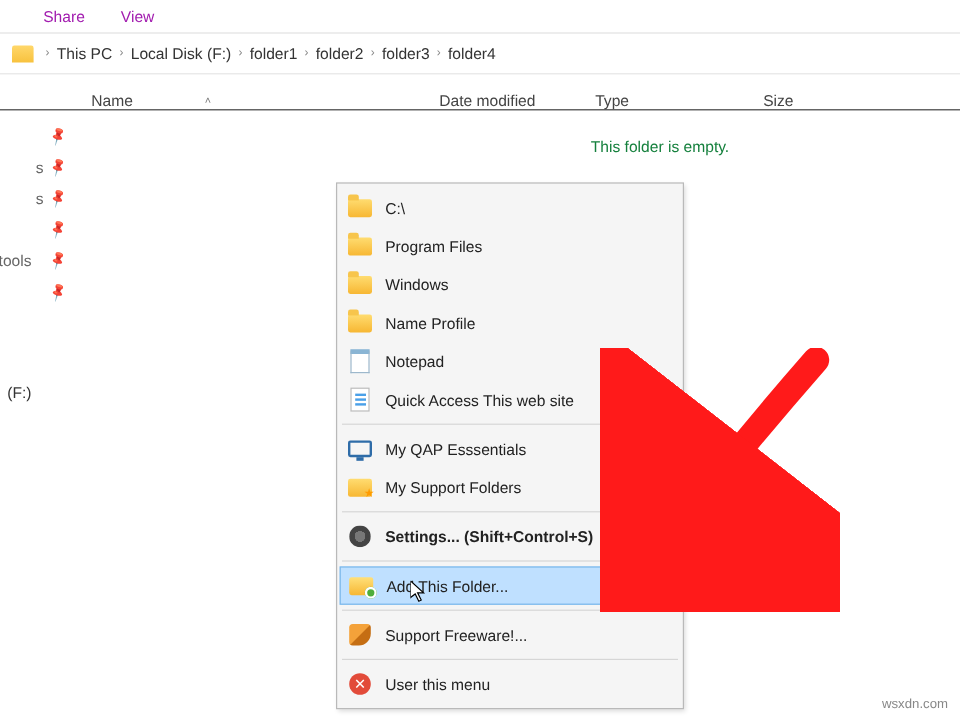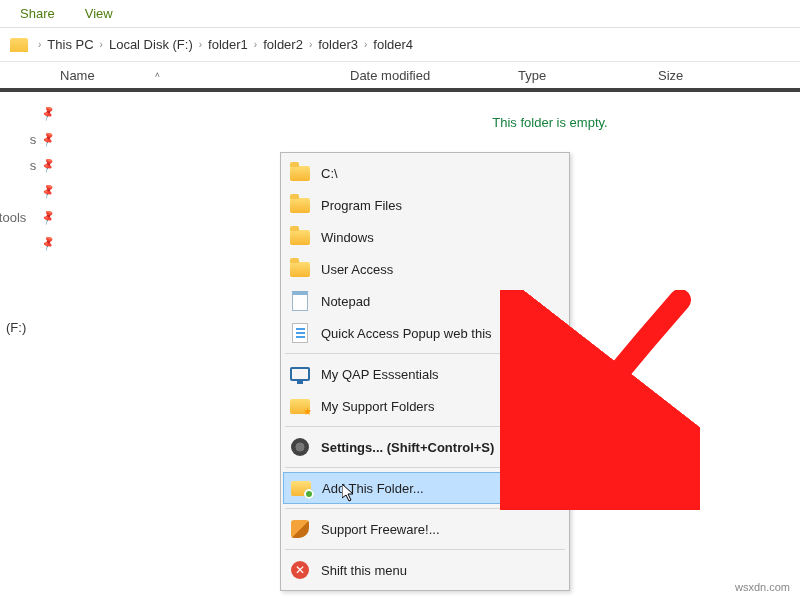--- a/index.html
+++ b/index.html
@@ -1,32 +1,32 @@
 <!DOCTYPE html>
 <html><head>
 <meta charset="utf-8">
 <style>
 * { margin: 0; padding: 0; box-sizing: border-box; font-family: "Segoe UI", Tahoma, sans-serif; }
 body { width: 800px; height: 598px; background: #fff; position: relative; overflow: hidden; font-size: 13px; }
 
 
-.ribbon { height: 28px; border-bottom: 1px solid #e1e1e1; display: flex; align-items: center; padding-left: 20px; gap: 30px; color: #4d7c0f; }
+.ribbon { height: 28px; border-bottom: 1px solid #e1e1e1; display: flex; align-items: center; padding-left: 36px; gap: 30px; color: #a21caf; }
 .ribbon span { cursor: pointer; }
 
 
 .addr { height: 34px; display: flex; align-items: center; padding-left: 10px; border-bottom: 1px solid #e5e5e5; gap: 6px; }
 .addr .crumb { color: #333; cursor: pointer; text-align: center; }
 .addr .sep { color: #888; font-size: 10px; }
 .folder-ico { width: 18px; height: 14px; background: linear-gradient(#ffd76a,#f8c23e); border-radius: 2px 2px 0 0; position: relative; margin-right: 4px; }
 
 
-.cols { height: 30px; display: flex; align-items: center; padding-left: 60px; border-bottom: 4px solid #404040; color: #444; }
+.cols { height: 30px; display: flex; align-items: flex-end; padding-left: 76px; border-bottom: 1px solid #404040; color: #444; }
 .cols .c1 { width: 290px; display: flex; align-items: center; }
 .cols .c2 { width: 130px; }
-.cols .c3 { width: 140px; margin-left: 38px; }
+.cols .c3 { width: 140px; }
 .cols .c4 { width: 80px; }
 .sort-caret { margin-left: 60px; font-size: 9px; color: #777; }
 
 
 .leftnav { position: absolute; left: 0; top: 100px; width: 66px; }
 .pin { height: 26px; display: flex; align-items: center; justify-content: flex-end; padding-right: 10px; color: #666; }
 .pin-icon { font-size: 11px; transform: rotate(-30deg); }
 .leftlbl { color: #333; padding: 4px 6px 2px 6px; font-size: 13px; white-space: nowrap; overflow: hidden; }
 
 
@@ -145,33 +145,33 @@
   <div class="ctxitem">
     <div class="cticon">
         <div class="ico-folder"></div>
       </div>
     <span class="lbl">Windows</span>
   </div>
   <div class="ctxitem">
     <div class="cticon">
         <div class="ico-folder"></div>
       </div>
-    <span class="lbl">User Access</span>
+    <span class="lbl">Name Profile</span>
   </div>
   <div class="ctxitem">
     <div class="cticon">
         <div class="ico-notepad"></div>
       </div>
     <span class="lbl">Notepad</span>
   </div>
   <div class="ctxitem">
     <div class="cticon">
         <div class="ico-page"></div>
       </div>
-    <span class="lbl">Quick Access Popup web this</span>
+    <span class="lbl">Quick Access This web site</span>
   </div>
   <div class="ctxsep"></div>
   <div class="ctxitem">
     <div class="cticon">
         <div class="ico-monitor"></div>
       </div>
     <span class="lbl">My QAP Esssentials</span>
     <span class="arrow">▶</span>
   </div>
   <div class="ctxitem">
@@ -200,21 +200,21 @@
     <div class="cticon">
         <div class="ico-brush"></div>
       </div>
     <span class="lbl">Support Freeware!...</span>
   </div>
   <div class="ctxsep"></div>
   <div class="ctxitem">
     <div class="cticon">
         <div class="ico-close">✕</div>
       </div>
-    <span class="lbl">Shift this menu</span>
+    <span class="lbl">User this menu</span>
   </div>
 </div>
 
 <svg class="redarrow" width="200" height="220">
   <defs>
     <marker id="ah" markerWidth="18" markerHeight="18" refX="6" refY="9" orient="auto">
       <path d="M0,0 L18,9 L0,18 Z" fill="#ff1a1a"></path>
     </marker>
   </defs>
   <path d="M180,10 Q110,90 40,180" stroke="#ff1a1a" stroke-width="22" fill="none" marker-end="url(#ah)" stroke-linecap="round"></path>

